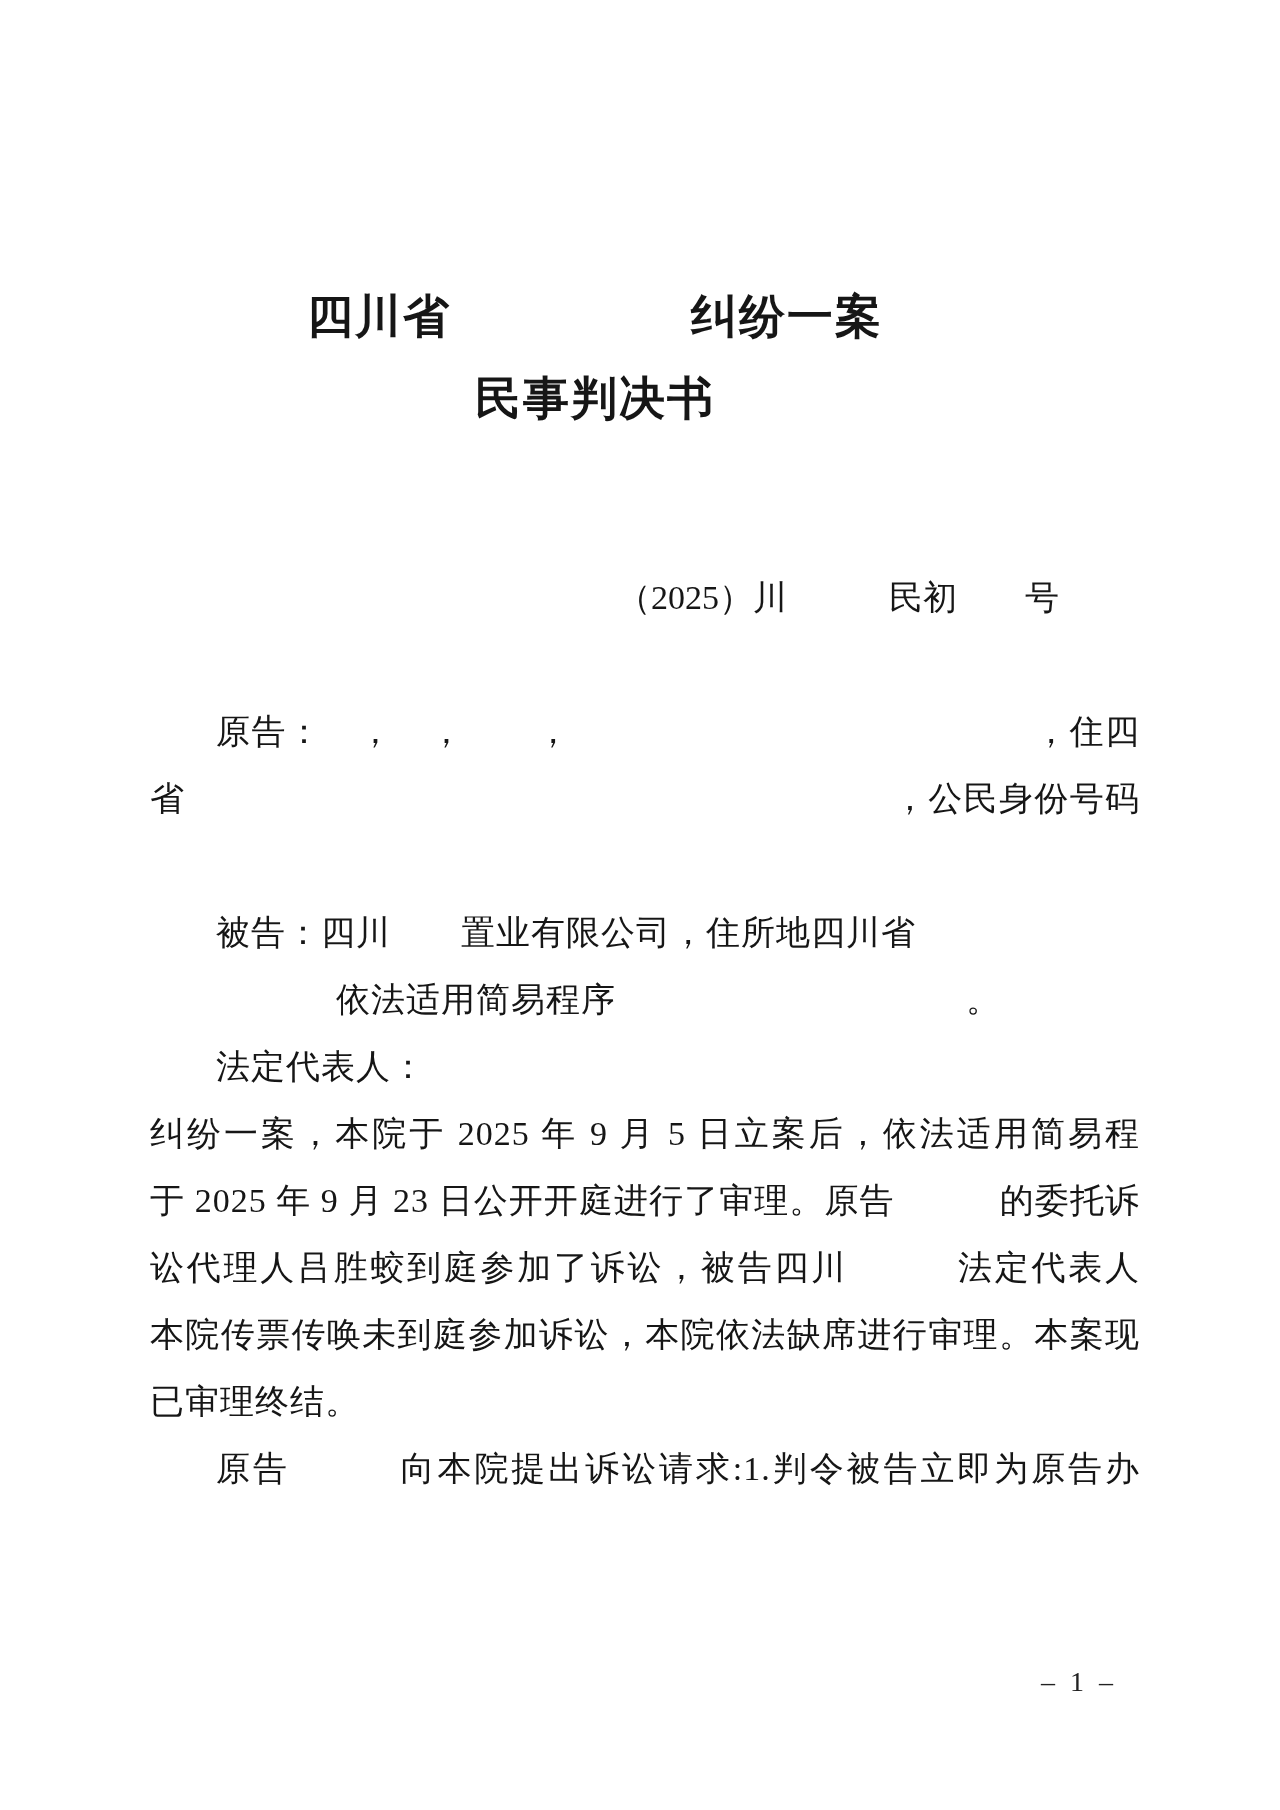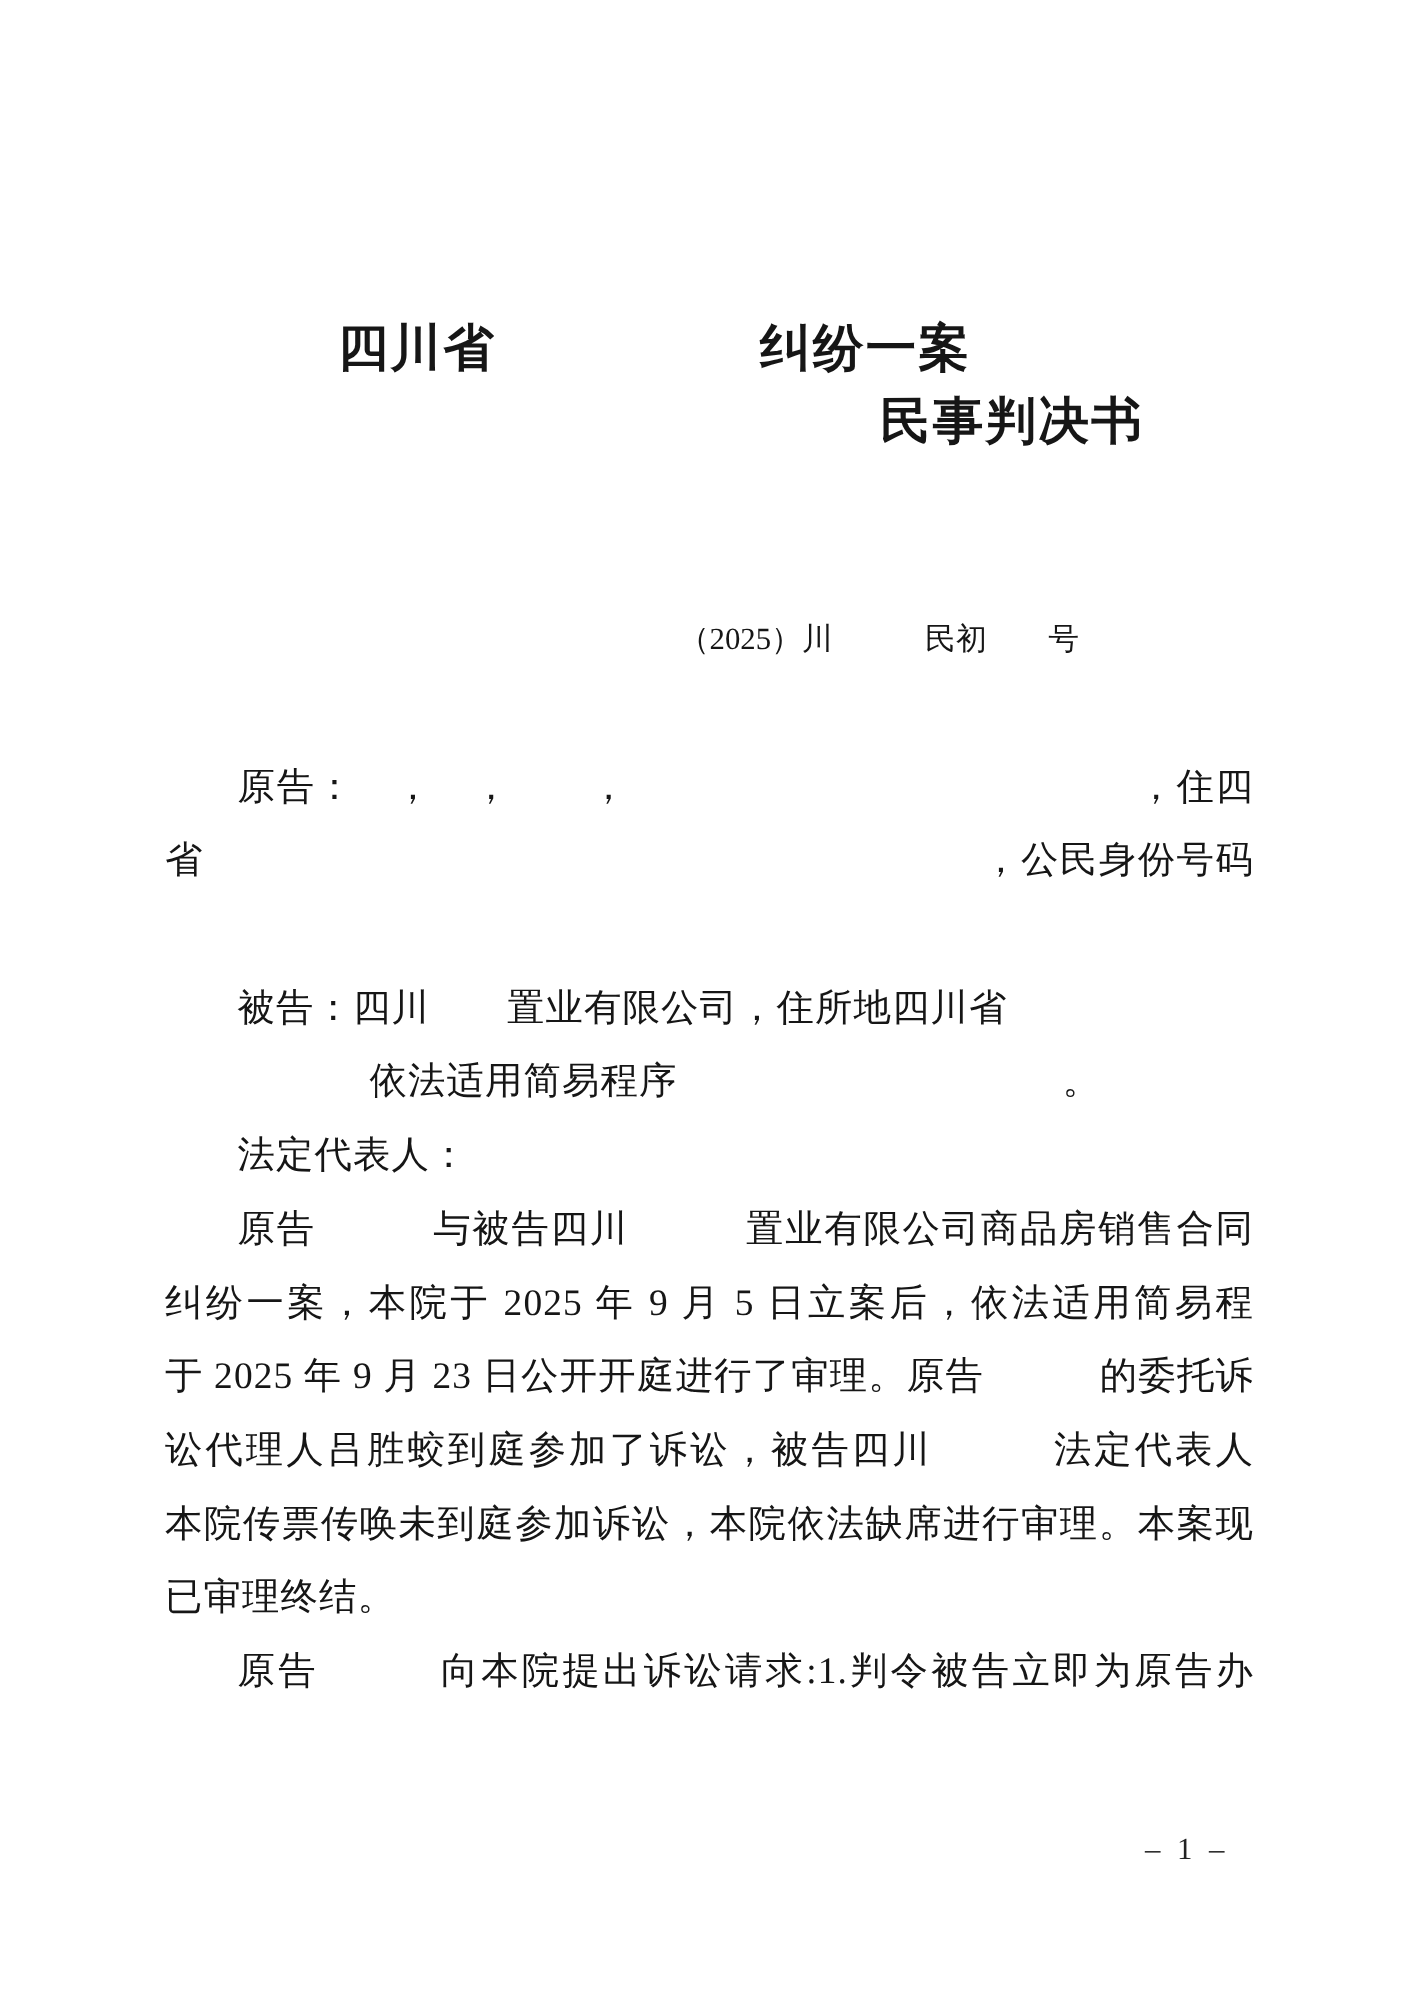--- a/index.html
+++ b/index.html
@@ -25,27 +25,26 @@
     margin-top: 284px;
     margin-right: 100px;
     text-align: center;
     font-size: 46px;
     font-weight: bold;
     line-height: 66px;
     letter-spacing: 2px;
     white-space: pre;
   }
   .title.second {
-    margin-top: 0;
-    text-align: right;
+    margin-top: 16px;
   }
   .case-no {
     margin-top: 132px;
     padding-left: 467px;
-    font-size: 28px;
+    font-size: 34px;
     line-height: 67px;
     white-space: pre;
   }
   .line {
     font-size: 34px;
     line-height: 67px;
     height: 67px;
     letter-spacing: 1px;
     white-space: pre;
     overflow: hidden;
@@ -80,21 +79,20 @@
     <div class="case-no">（2025）川　　　民初　　号</div>
 
     <div class="line spacer"></div>
 
     <div class="line indent2 justify">原告：　，　，　　，　　　　　　　　　　　　　，住四川</div>
     <div class="line justify">省　　　　　　　　　　　　　　　　　　　　，公民身份号码</div>
     <div class="line spacer"></div>
     <div class="line indent2">被告：四川　　置业有限公司，住所地四川省</div>
     <div class="line indent5">依法适用简易程序　　　　　　　　　　。</div>
     <div class="line indent2">法定代表人：</div>
-    <div class="line indent2 justify">原告　　　与被告四川　　　置业有限公司商品房销售合同</div>
     <div class="line justify">纠纷一案，本院于 2025 年 9 月 5 日立案后，依法适用简易程序，</div>
     <div class="line justify">于 2025 年 9 月 23 日公开开庭进行了审理。原告　　　的委托诉</div>
     <div class="line justify">讼代理人吕胜蛟到庭参加了诉讼，被告四川　　　法定代表人</div>
     <div class="line justify">本院传票传唤未到庭参加诉讼，本院依法缺席进行审理。本案现</div>
     <div class="line">已审理终结。</div>
     <div class="line indent2 justify">原告　　　向本院提出诉讼请求:1.判令被告立即为原告办</div>
 
   </div>
 
   <div class="page-number">– 1 –</div>

